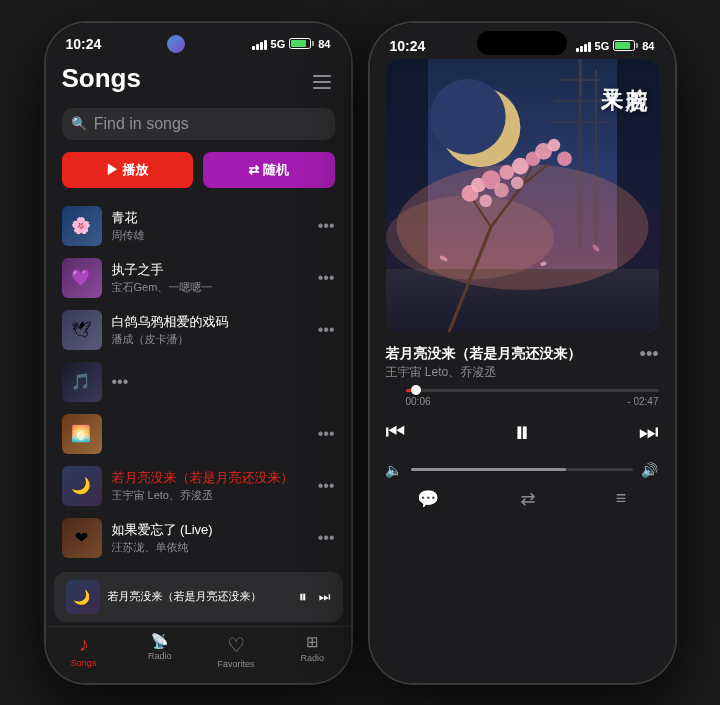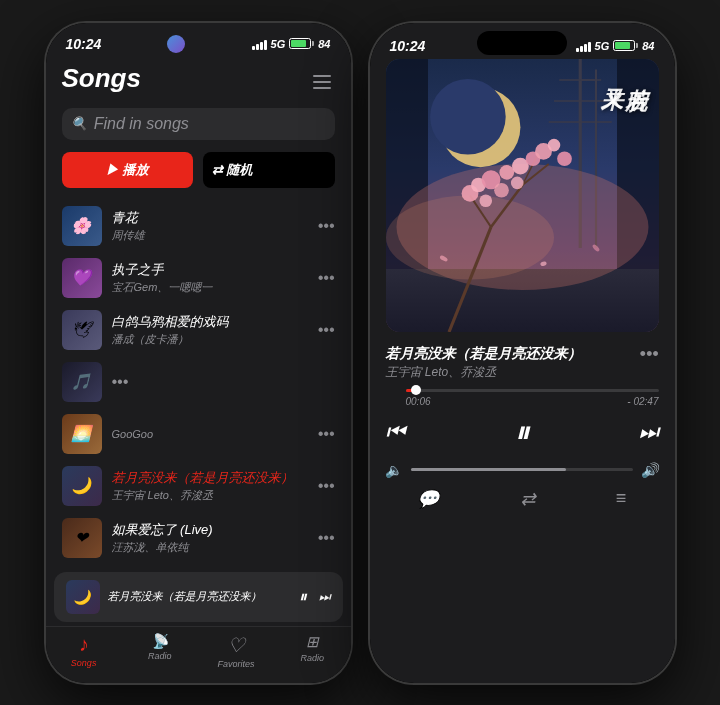--- a/index.html
+++ b/index.html
@@ -10,21 +10,20 @@
       display: flex;
       align-items: center;
       justify-content: center;
       font-family: -apple-system, 'SF Pro Display', 'Helvetica Neue', sans-serif;
       overflow: hidden;
     }
     .phones-container {
       display: flex;
       gap: 19px;
       align-items: center;
-      font-style: italic;
     }
     
     .phone {
       border-radius: 44px;
       overflow: hidden;
       position: relative;
       background: #000;
       box-shadow: 0 0 0 2px #3a3a3a, 0 20px 60px rgba(0,0,0,0.8);
     }
     .phone-left {
@@ -158,26 +157,26 @@
       background: #e8251a;
       border-radius: 8px;
       padding: 9px;
       display: flex;
       align-items: center;
       justify-content: center;
       gap: 5px;
     }
     .btn-shuffle {
       flex: 1;
-      background: #000000;
+      background: #a21caf;
       border-radius: 8px;
       padding: 9px;
       display: flex;
       align-items: center;
-      justify-content: flex-start;
+      justify-content: center;
       gap: 5px;
     }
     .btn-label {
       color: #fff;
       font-size: 13px;
       font-weight: 600;
     }
     .song-list {
       flex: 1;
       overflow: hidden;
@@ -562,21 +561,20 @@
               <span style="font-size:16px">🎵</span>
             </div>
           <span class="song-more">•••</span>
         </div>
 
         <div class="song-item">
           <div class="song-thumb" style="background:linear-gradient(135deg,#6a3a1a,#9a6a3a);display:flex;align-items:center;justify-content:center">
               <span style="font-size:16px">🌅</span>
             </div>
           <div class="song-info">
-            <div class="song-artist">GooGoo</div>
           </div>
           <span class="song-more">•••</span>
         </div>
 
         <div class="song-item">
           <div class="song-thumb" style="background:linear-gradient(135deg,#2a3a5c,#3d2a4a);display:flex;align-items:center;justify-content:center">
               <span style="font-size:16px">🌙</span>
             </div>
           <div class="song-info">
             <div class="song-name highlight">若月亮没来（若是月亮还没来）</div>

